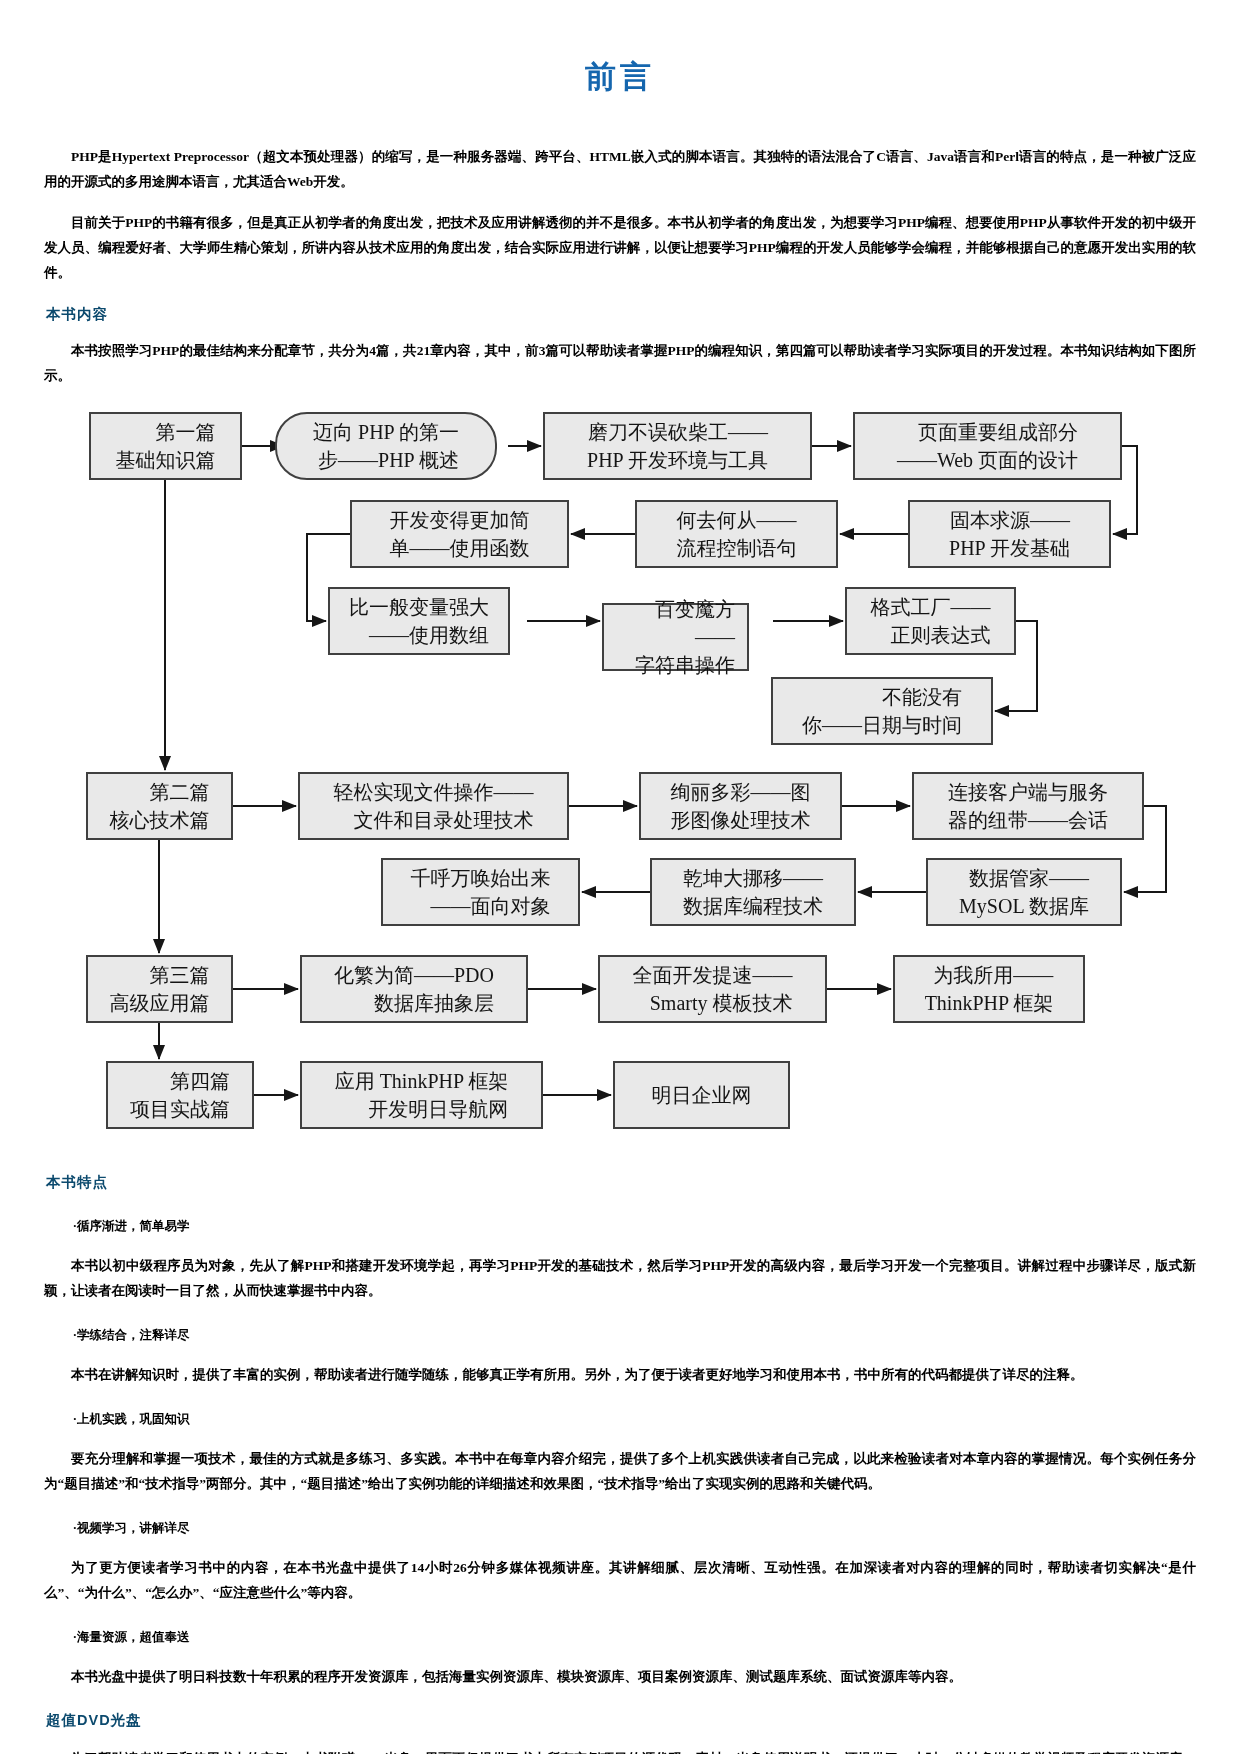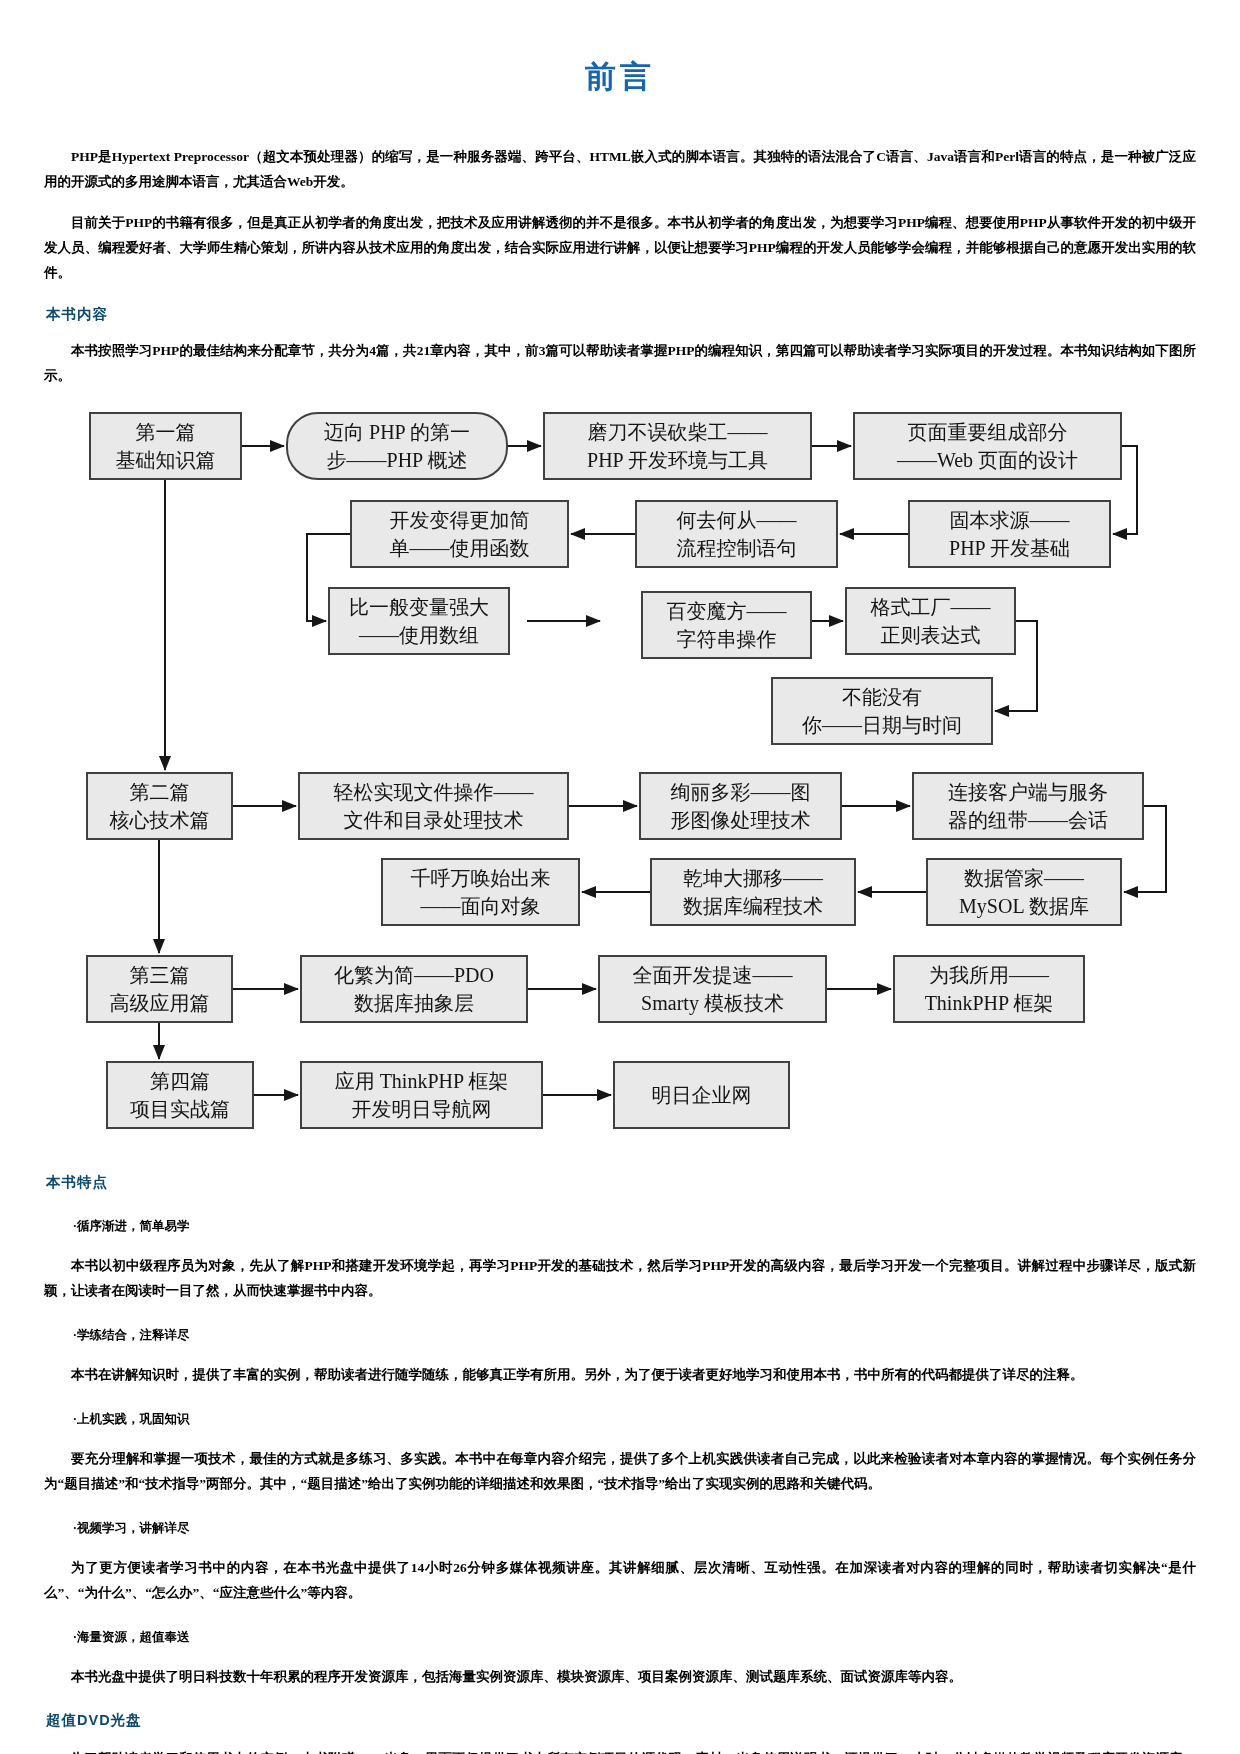--- a/index.html
+++ b/index.html
@@ -23,21 +23,21 @@
   .bullet { margin:0 44px; padding-left:2.3em; font-size:12.5px; text-indent:0; }
   .mt46 { margin-top:46px; } .mt22 { margin-top:22px; } .mt20 { margin-top:20px; }
   .mt16 { margin-top:16px; } .mt14 { margin-top:14px; } .mt28 { margin-top:28px; }
   
   .fc { position:relative; width:1110px; height:745px; margin:12px 0 0 75px; }
   .fc svg { position:absolute; left:0; top:0; }
   .fc-box {
     position:absolute; height:68px; box-sizing:border-box;
     background:#e9e9e9; border:2px solid #404040;
     display:flex; align-items:center; justify-content:center;
-    text-align:center; white-space:pre-line;
+    text-align:right; white-space:pre-line;
     font-size:20px; line-height:1.4; color:#141414; font-weight:normal;
     padding:1px 12px;
   }
 </style>
 </head>
 <body>
 
 <div class="page">
 
   <h1 class="title">前言</h1>
@@ -78,37 +78,37 @@
         <path d="M453,589 L521,589" marker-end="url(#arr)"></path>
         <path d="M752,589 L816,589" marker-end="url(#arr)"></path>
         <path d="M84,623 L84,659" marker-end="url(#arr)"></path>
         <path d="M159,695 L223,695" marker-end="url(#arr)"></path>
         <path d="M468,695 L536,695" marker-end="url(#arr)"></path>
       </g>
     </svg>
 
     <div class="fc-box" style="left:14px;top:12px;width:153px;">第一篇
 基础知识篇</div>
-    <div class="fc-box" style="left:211px;top:12px;width:222px;border-radius:32px;">迈向 PHP 的第一
+    <div class="fc-box" style="left:200px;top:12px;width:222px;border-radius:32px;">迈向 PHP 的第一
 步——PHP 概述</div>
     <div class="fc-box" style="left:468px;top:12px;width:269px;">磨刀不误砍柴工——
 PHP 开发环境与工具</div>
     <div class="fc-box" style="left:778px;top:12px;width:269px;">页面重要组成部分
 ——Web 页面的设计</div>
 
     <div class="fc-box" style="left:275px;top:100px;width:219px;">开发变得更加简
 单——使用函数</div>
     <div class="fc-box" style="left:560px;top:100px;width:203px;">何去何从——
 流程控制语句</div>
     <div class="fc-box" style="left:833px;top:100px;width:203px;">固本求源——
 PHP 开发基础</div>
 
     <div class="fc-box" style="left:253px;top:187px;width:182px;">比一般变量强大
 ——使用数组</div>
-    <div class="fc-box" style="left:527px;top:191px;width:171px;margin-left:39px;">百变魔方——
+    <div class="fc-box" style="left:527px;top:203px;width:147px;">百变魔方——
 字符串操作</div>
     <div class="fc-box" style="left:770px;top:187px;width:171px;">格式工厂——
 正则表达式</div>
 
     <div class="fc-box" style="left:696px;top:277px;width:222px;">不能没有
 你——日期与时间</div>
 
     <div class="fc-box" style="left:11px;top:372px;width:147px;">第二篇
 核心技术篇</div>
     <div class="fc-box" style="left:223px;top:372px;width:271px;">轻松实现文件操作——

